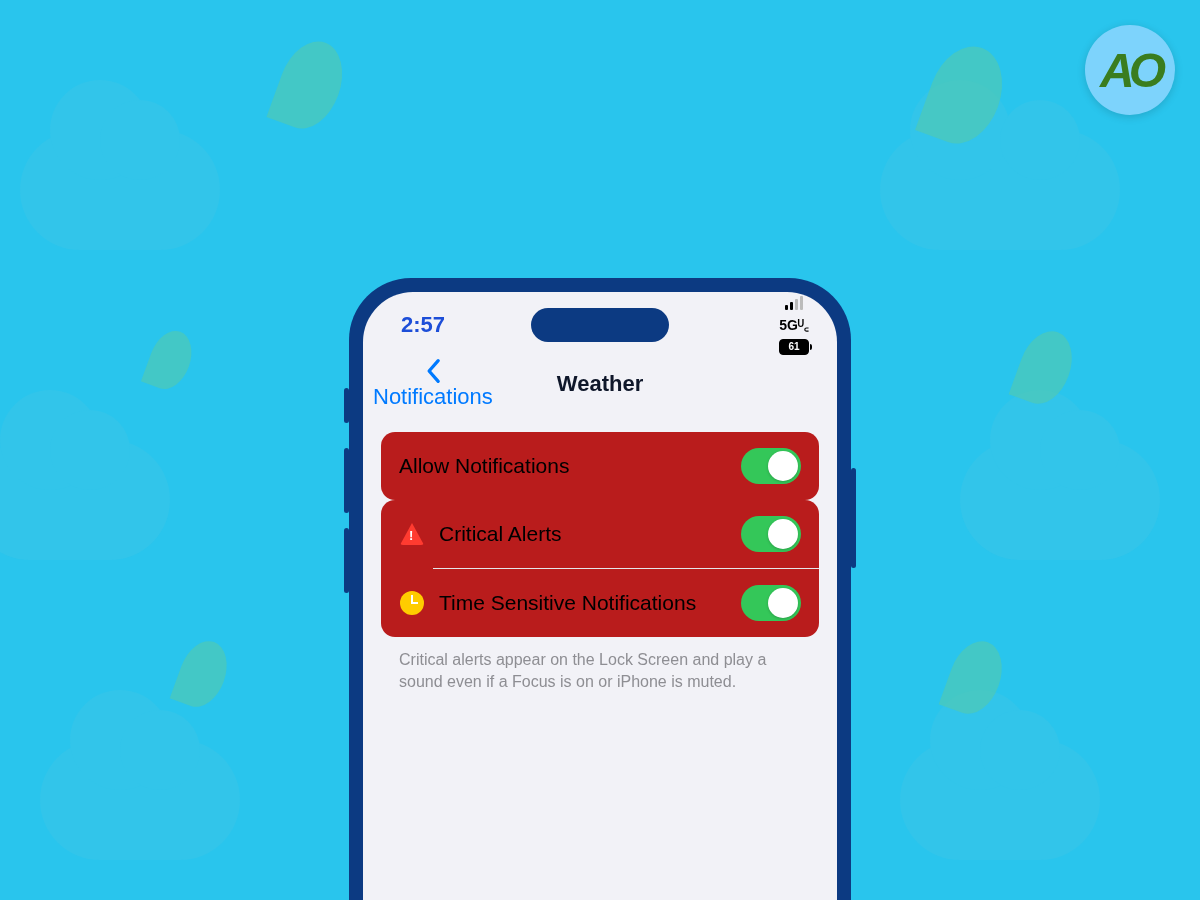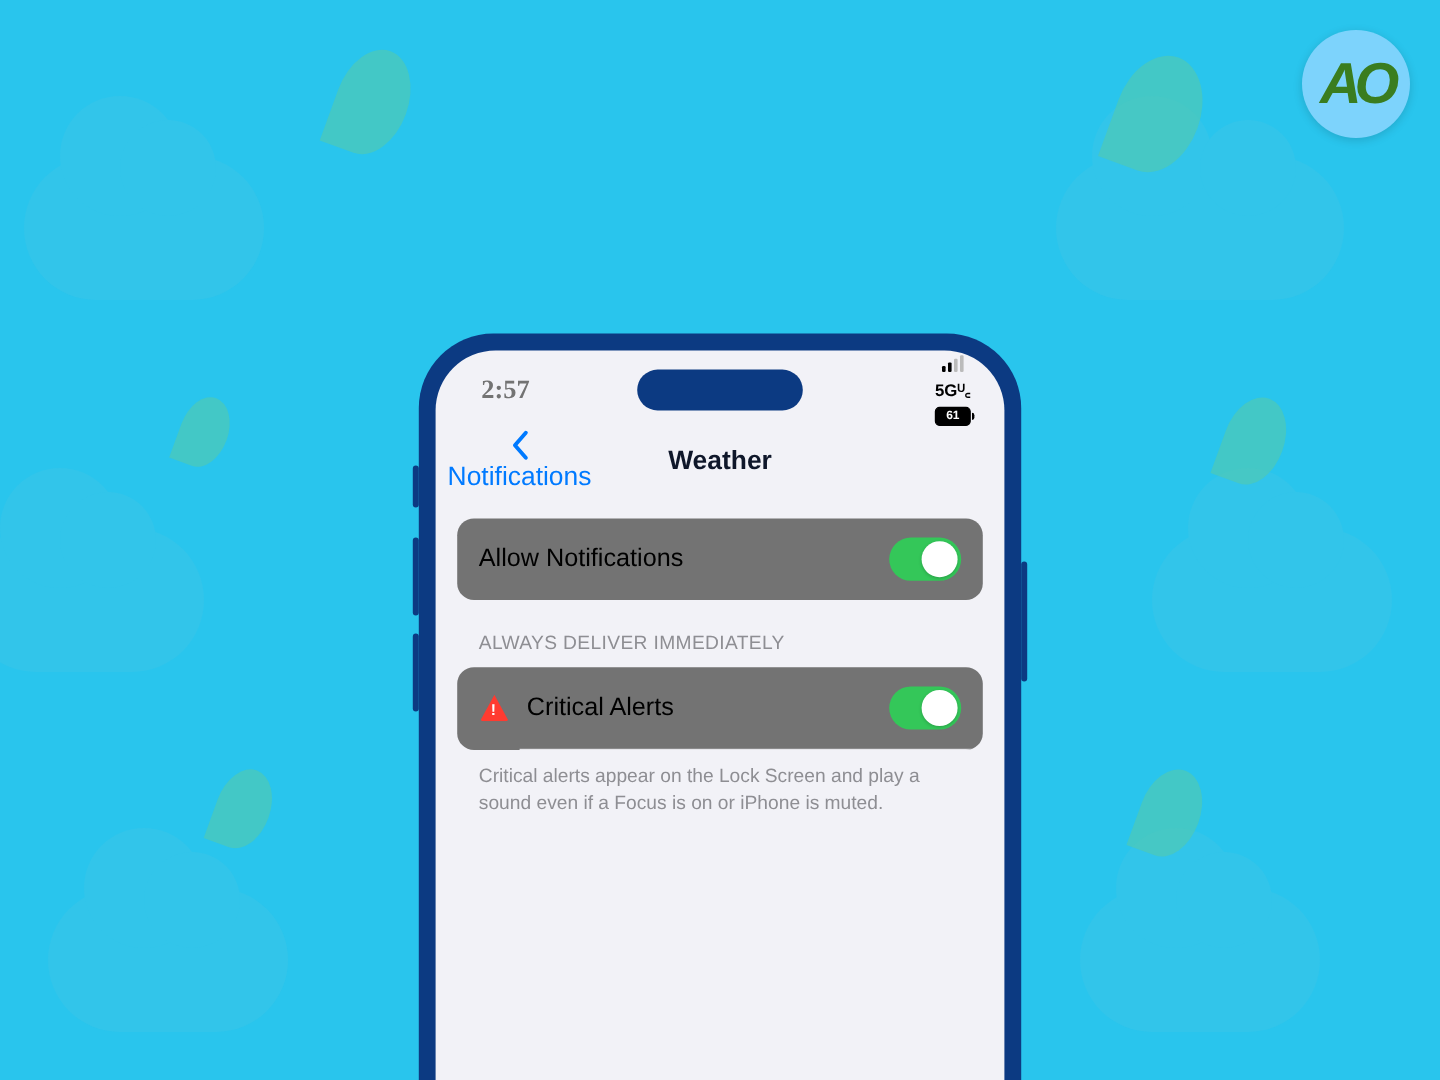--- a/index.html
+++ b/index.html
@@ -125,22 +125,21 @@
 .status-bar {
   display: flex;
   justify-content: space-between;
   align-items: center;
   padding: 18px 28px 10px 38px;
   height: 58px;
 }
 .time {
   font-size: 22px;
   font-weight: 600;
-  color: #737373;
-  font-family: Liberation Serif, serif;
+  color: #1d4ed8;
 }
 .status-right {
   display: flex;
   align-items: center;
   gap: 5px;
   font-size: 15px;
   font-weight: 600;
   flex-direction: column;
 }
 .signal {
@@ -206,21 +205,21 @@
   transform: translateX(-50%);
   font-size: 22px;
   font-weight: 600;
   color: #0f172a;
 }
 
 .content {
   padding: 8px 18px 0 18px;
 }
 .row-group {
-  background: #737373;
+  background: #b91c1c;
   border-radius: 14px;
   overflow: hidden;
 }
 .row {
   display: flex;
   align-items: center;
   padding: 16px 18px;
   gap: 14px;
 }
 .row-group .sep { height:1px; background:#e5e5ea; margin-left:52px; }
@@ -362,31 +361,37 @@
     </div>
 
     <div class="content">
       <div class="row-group">
         <div class="row">
           <div class="row-label">Allow Notifications</div>
           <div class="toggle"></div>
         </div>
       </div>
 
-      <div class="section-header">ALWAYS DELIVER IMMEDIATELY</div>
 
       <div class="row-group">
         <div class="row">
           <div class="icon-circ">
               <div class="tri"></div>
             </div>
           <div class="row-label">Critical Alerts</div>
           <div class="toggle"></div>
         </div>
         <div class="sep"></div>
+        <div class="row">
+          <div class="icon-circ">
+              <div class="clock"></div>
+            </div>
+          <div class="row-label">Time Sensitive Notifications</div>
+          <div class="toggle"></div>
+        </div>
       </div>
 
       <div class="section-footer">Critical alerts appear on the Lock Screen and play a sound even if a Focus is on or iPhone is muted.</div>
 
     </div>
 
   </div>
 </div>
 
 </body></html>

